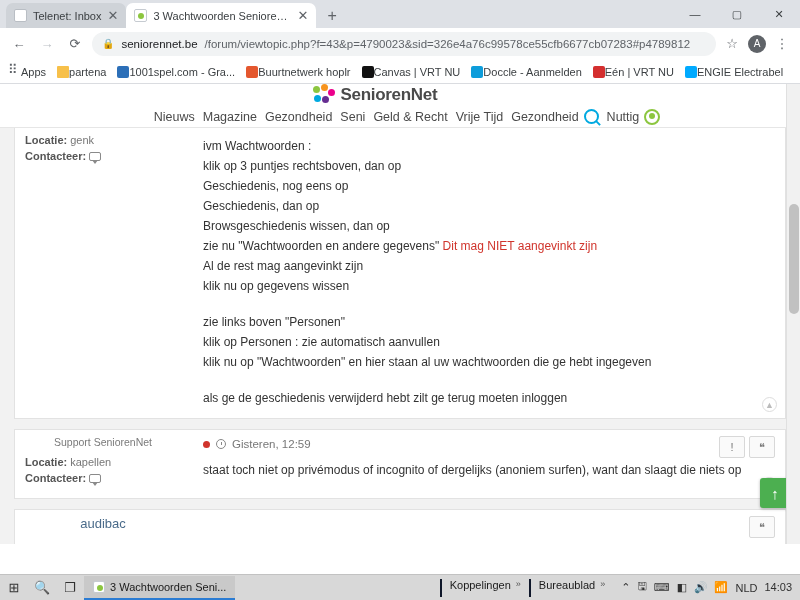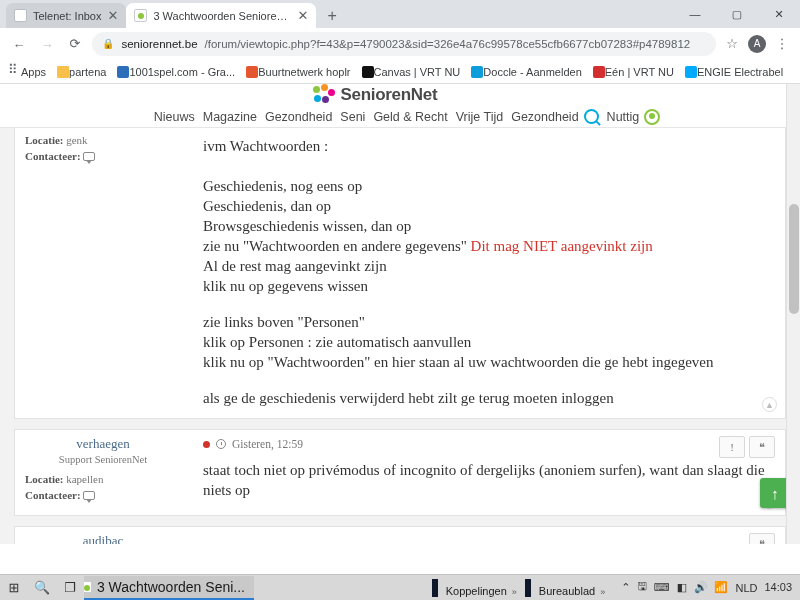--- a/index.html
+++ b/index.html
@@ -252,21 +252,20 @@
     height: 416px;
     overflow: hidden;
     position: relative;
   }
   .post {
     background: #ffffff;
     border: 1px solid #e2e2e2;
     display: flex;
     position: relative;
     margin-bottom: 10px;
-    font-family: Liberation Serif, serif;
   }
   .post.first { border-top: none; margin-bottom: 10px; }
   .post-side {
     width: 176px;
     padding: 6px 10px 10px 10px;
     font-size: 11px;
     color: #555;
     flex: 0 0 176px;
   }
   .side-name {
@@ -328,21 +327,21 @@
     position: relative;
   }
   .clock-ico::after {
     content: "";
     position: absolute;
     left: 3.5px; top: 1.5px;
     width: 1px; height: 3.5px;
     background: #888;
   }
   .post-text {
-    font-size: 15px;
+    font-size: 12px;
     color: #333;
     line-height: 20px;
   }
   .post-text .warn { color: #d0342c; }
   .post-text .gap { display: block; height: 16px; }
   .post-actions {
     position: absolute;
     right: 10px; top: 6px;
     display: flex;
     gap: 4px;
@@ -417,31 +416,30 @@
     font-size: 13px;
   }
   .tb-task {
     height: 24px;
     display: flex;
     align-items: center;
     gap: 5px;
     padding: 0 9px;
     background: #c9c9c9;
     border-bottom: 2px solid #2b7cd3;
-    font-size: 14px;
+    font-size: 11px;
     max-width: 170px;
     overflow: hidden;
     white-space: nowrap;
-    justify-content: flex-end;
   }
   .tb-spacer { flex: 1; }
   .tb-group {
-    display: flex; align-items: flex-end; gap: 5px;
+    display: flex; align-items: flex-start; gap: 5px;
     padding: 0 8px;
-    border-left: 6px solid #0f172a;
+    border-left: 2px solid #0f172a;
     height: 18px;
   }
   .tb-chevron { color: #555; font-size: 9px; }
   .tray {
     display: flex; align-items: center; gap: 7px;
     padding: 0 8px;
     color: #303030;
     font-size: 11px;
   }
   .tray .clock { text-align: right; line-height: 11px; }
@@ -560,42 +558,41 @@
             <span class="val">genk</span>
           </div>
           <div class="side-row">
             <b>Contacteer:</b>
             <span class="bubble-ico"></span>
           </div>
         </div>
         <div class="post-main">
           <div class="post-text">
             <span>ivm Wachtwoorden :</span><br>
-            <br>
+            <span>klik op 3 puntjes rechtsboven, dan op</span><br>
             <span>Geschiedenis, nog eens op</span><br>
             <span>Geschiedenis, dan op</span><br>
             <span>Browsgeschiedenis wissen, dan op</span><br>
             <span>zie nu "Wachtwoorden en andere gegevens"</span>
             <span class="warn">Dit mag NIET aangevinkt zijn</span><br>
             <span>Al de rest mag aangevinkt zijn</span><br>
             <span>klik nu op gegevens wissen</span>
             <span class="gap"></span>
             <span>zie links boven "Personen"</span><br>
             <span>klik op Personen : zie automatisch aanvullen</span><br>
             <span>klik nu op "Wachtwoorden" en hier staan al uw wachtwoorden die ge hebt ingegeven</span>
             <span class="gap"></span>
             <span>als ge de geschiedenis verwijderd hebt zilt ge terug moeten inloggen</span>
           </div>
           <div class="post-bottom-ico">▲</div>
         </div>
       </div>
 
       <div class="post">
         <div class="post-side">
-          <div class="side-name">verhaegen</div>
           <div class="side-role">Support SeniorenNet</div>
           <div class="side-row">
             <b>Locatie:</b>
             <span class="val">kapellen</span>
           </div>
           <div class="side-row">
             <b>Contacteer:</b>
             <span class="bubble-ico"></span>
           </div>
         </div>

